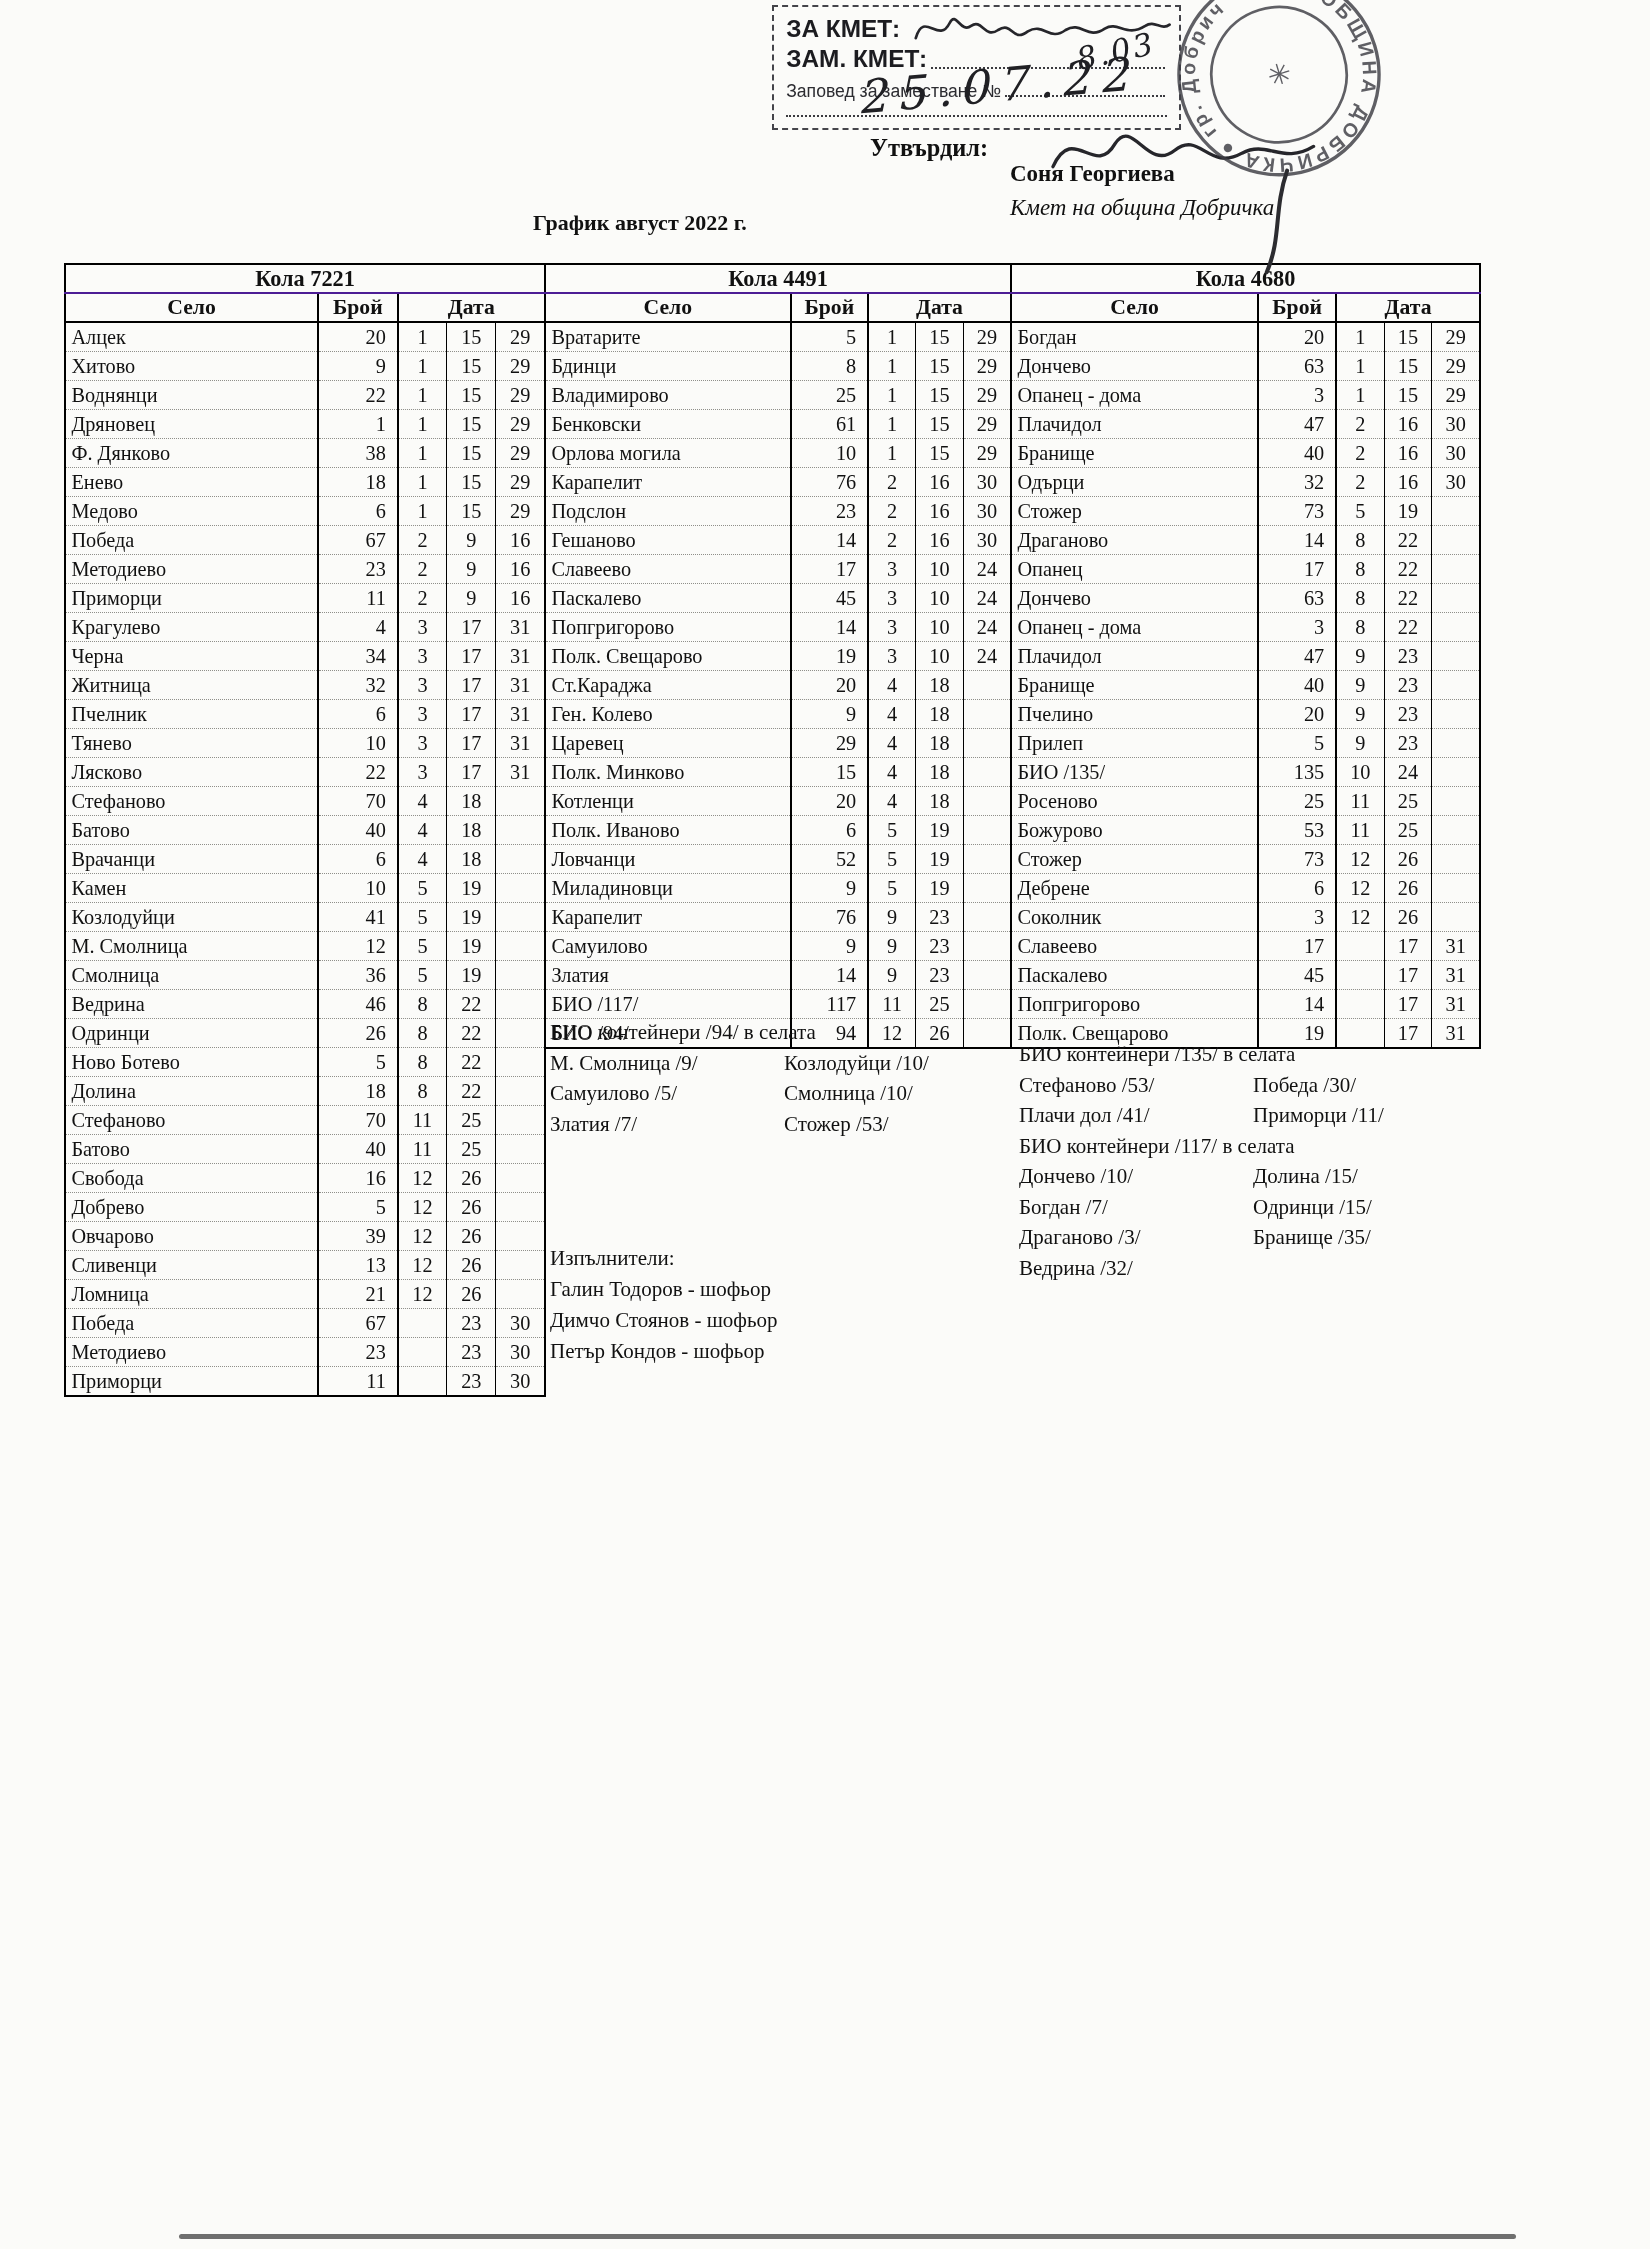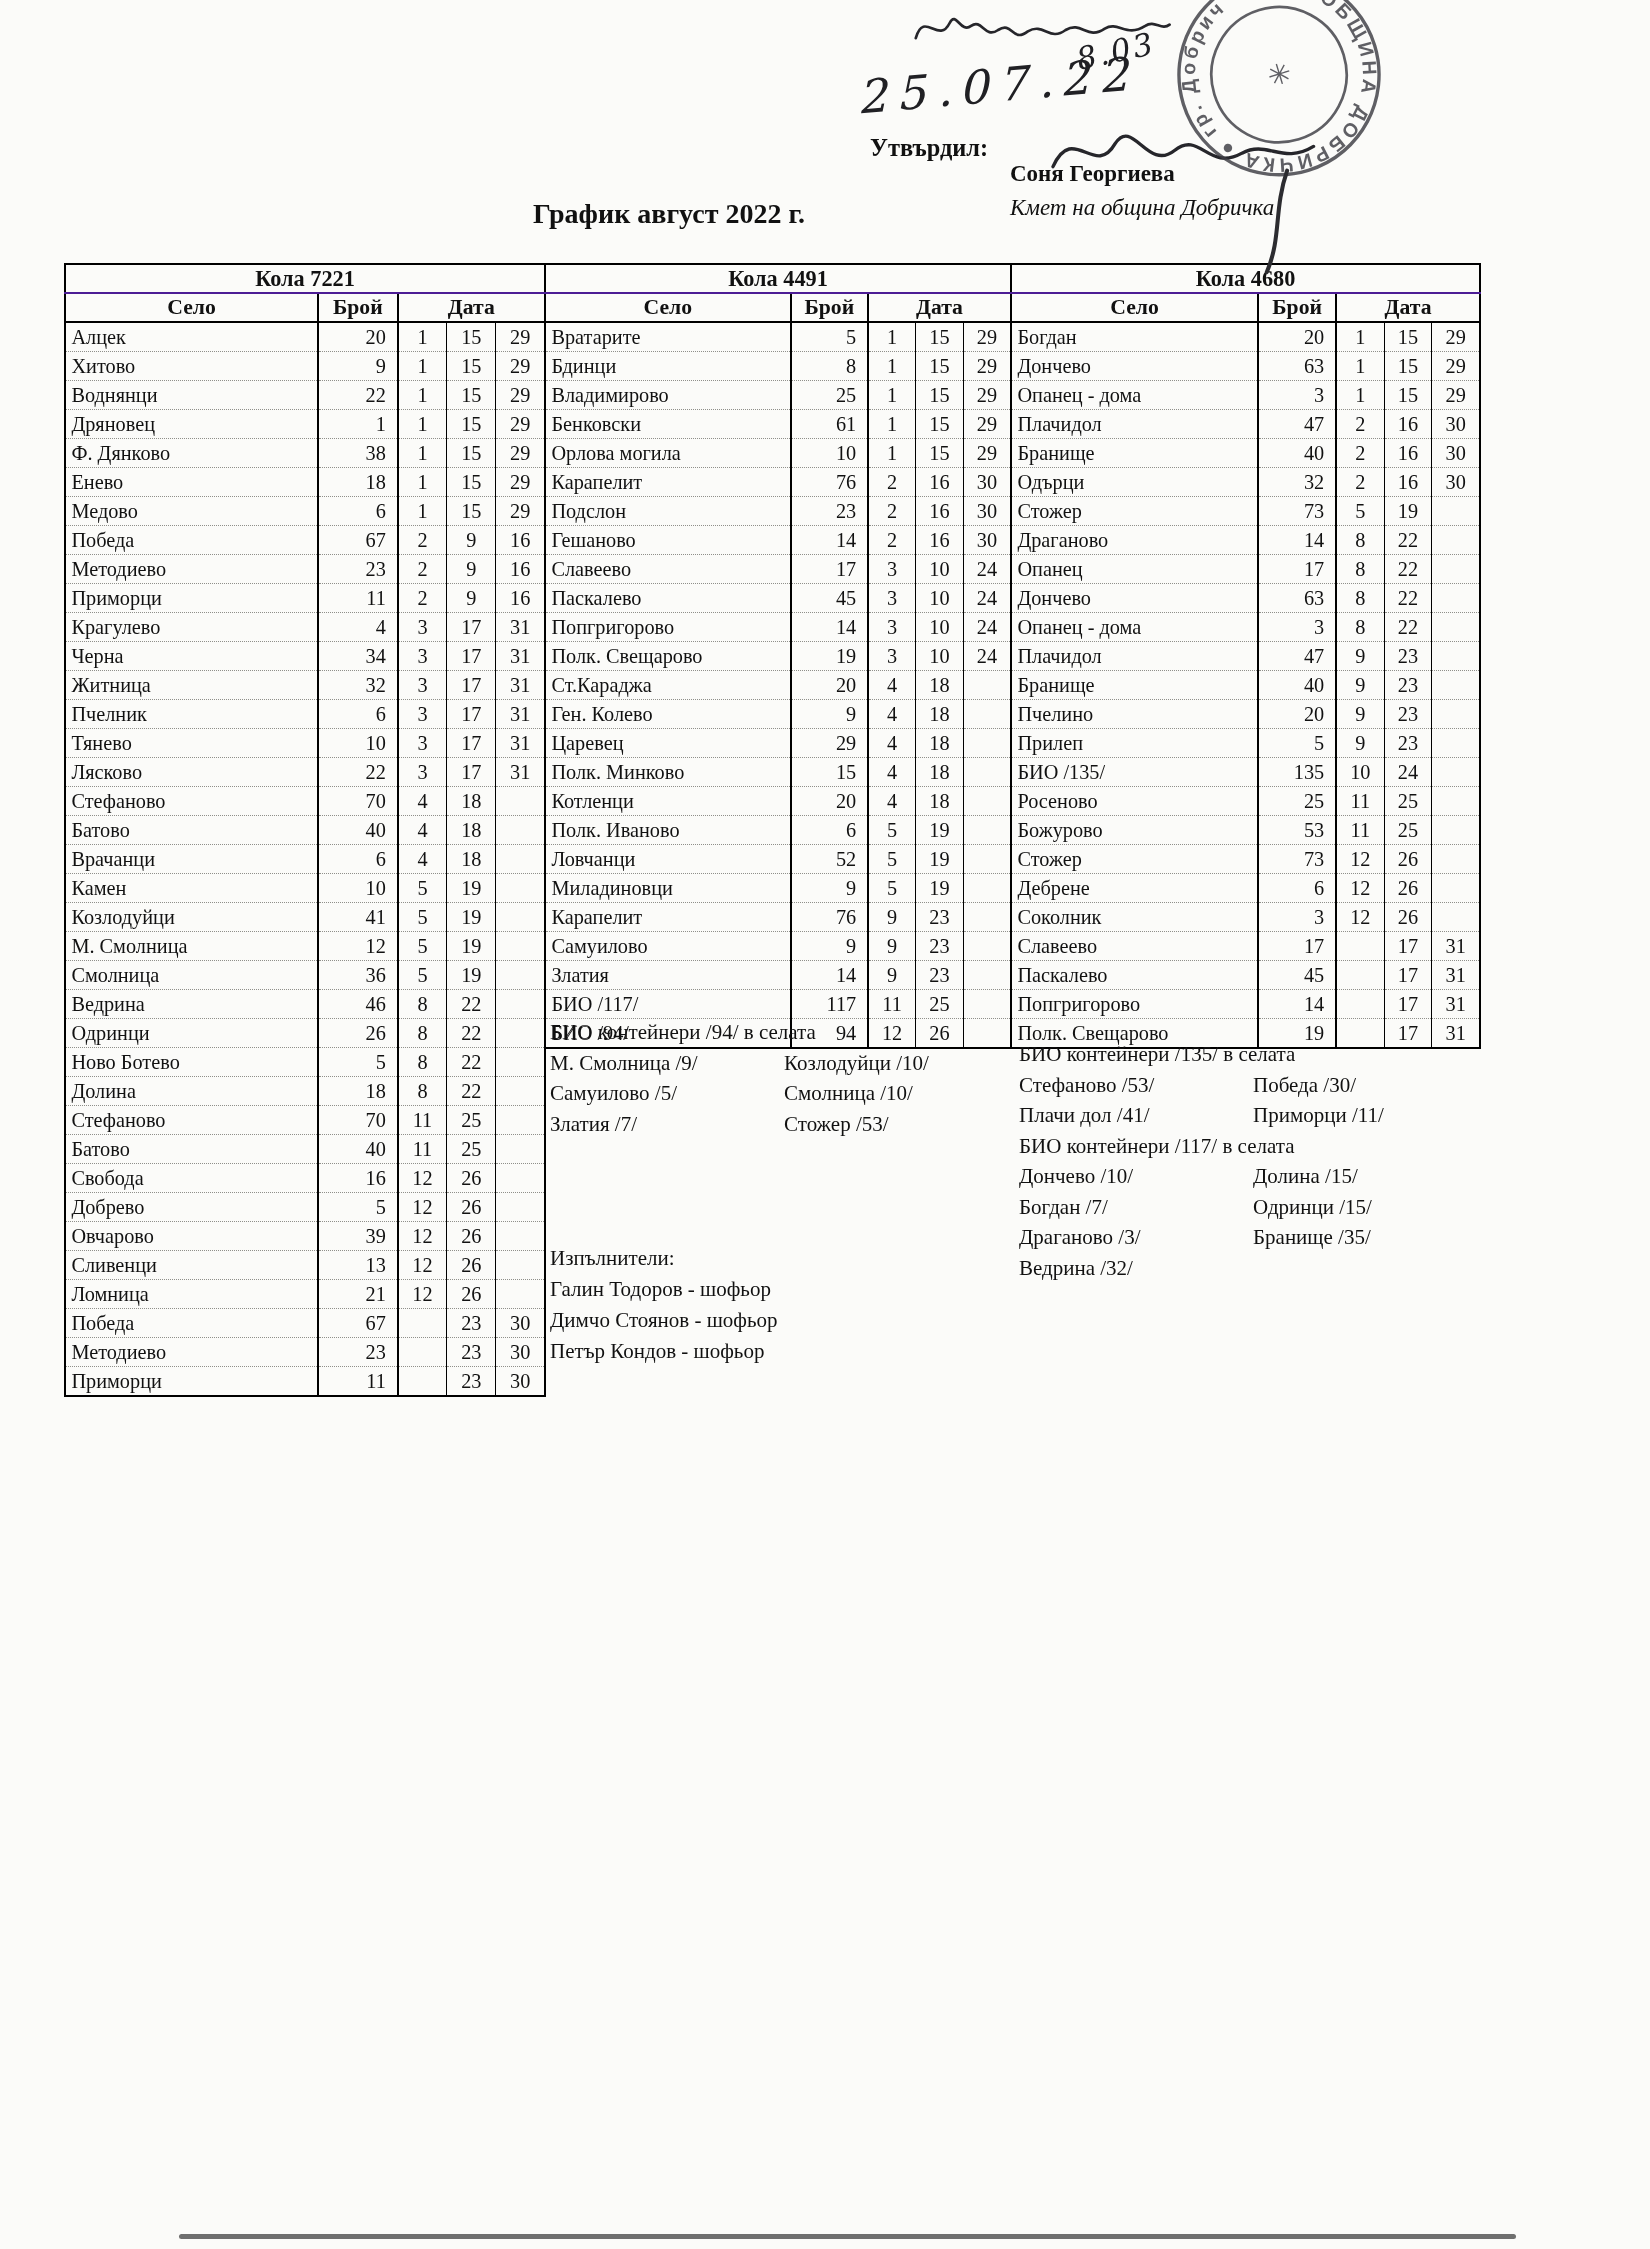--- a/index.html
+++ b/index.html
@@ -29,21 +29,21 @@
     position:absolute;z-index:6;color:#202024;
     font-family:"DejaVu Serif",serif;font-style:italic;
   }
   .hand-num{left:1076px;top:32.5px;font-size:31px;transform:rotate(-12deg);letter-spacing:2.7px;}
   .hand-date{left:861px;top:58px;font-size:46px;transform:rotate(-5deg) skewX(-6deg);letter-spacing:9.5px;}
 
   
   .utvardil{position:absolute;left:870px;top:134px;font-weight:bold;font-size:24.4px;}
   .mayor-name{position:absolute;left:1010px;top:161px;font-weight:bold;font-size:23px;}
   .mayor-title{position:absolute;left:1010px;top:195px;font-style:italic;font-size:23px;}
-  .doc-title{position:absolute;left:533px;top:198px;font-weight:bold;font-size:28px;}
+  .doc-title{position:absolute;left:533px;top:210px;font-weight:bold;font-size:22px;}
 
   
   .stamp{position:absolute;left:1137px;top:-47px;z-index:8;}
 
   
   .tables-wrap{position:absolute;left:64px;top:263px;display:flex;align-items:flex-start;}
   table.sched{border-collapse:collapse;border:2px solid #000;table-layout:fixed;background:transparent;}
   table.t1{width:482px;}
   table.t2{width:468px;margin-left:-2px;}
   table.t3{width:471px;margin-left:-2px;}
@@ -85,20 +85,34 @@
   .scan-edge{
     position:absolute;left:179px;top:2234px;width:1337px;height:4.7px;
     background:#4c4c4c;opacity:.8;border-radius:2.7px;
   }
 </style>
 </head>
 <body>
 
 <div class="sheet">
 
+  <div class="approval-box">
+    <div class="ab-row">
+      <span class="ab-bold">ЗА КМЕТ:</span>
+    </div>
+    <div class="ab-row">
+      <span class="ab-bold">ЗАМ. КМЕТ:</span>
+      <span class="dots"></span>
+    </div>
+    <div class="ab-row">
+      <span class="ab-small">Заповед за заместване №</span>
+      <span class="dots"></span>
+    </div>
+    <div class="dots-full"></div>
+  </div>
 
   <svg class="sig" style="left:910px;top:2.7px;" width="264" height="54" viewBox="0 0 390 80">
     <path d="M8 52 C 20 10, 42 62, 58 30 C 68 10, 74 46, 90 34 C 106 22, 110 54, 130 40 C 152 26, 150 60, 174 42 C 198 28, 206 58, 230 40 C 254 26, 262 56, 288 38 C 308 26, 320 52, 348 34 C 362 24, 372 42, 384 32" fill="none" stroke="#26262b" stroke-width="4" stroke-linecap="round"></path>
   </svg>
   <div class="hand hand-num">8.03</div>
   <div class="hand hand-date">25.07.22</div>
 
   <div class="utvardil">Утвърдил:</div>
   <svg class="sig" style="left:1046px;top:114px;" width="284" height="81" viewBox="0 0 420 120">
     <path d="M10 78 C 40 12, 72 96, 102 44 C 128 4, 150 86, 190 54 C 228 24, 240 86, 290 58 C 328 38, 350 76, 396 48" fill="none" stroke="#26262b" stroke-width="5" stroke-linecap="round"></path>

